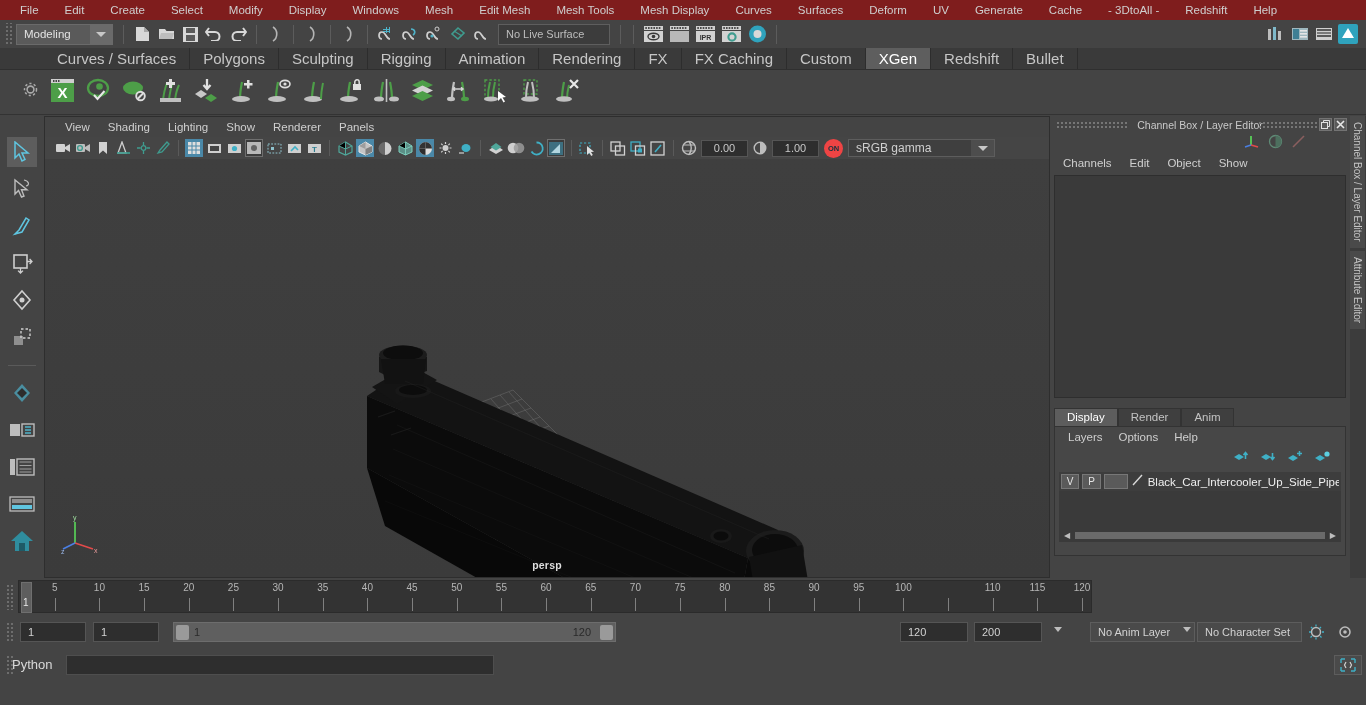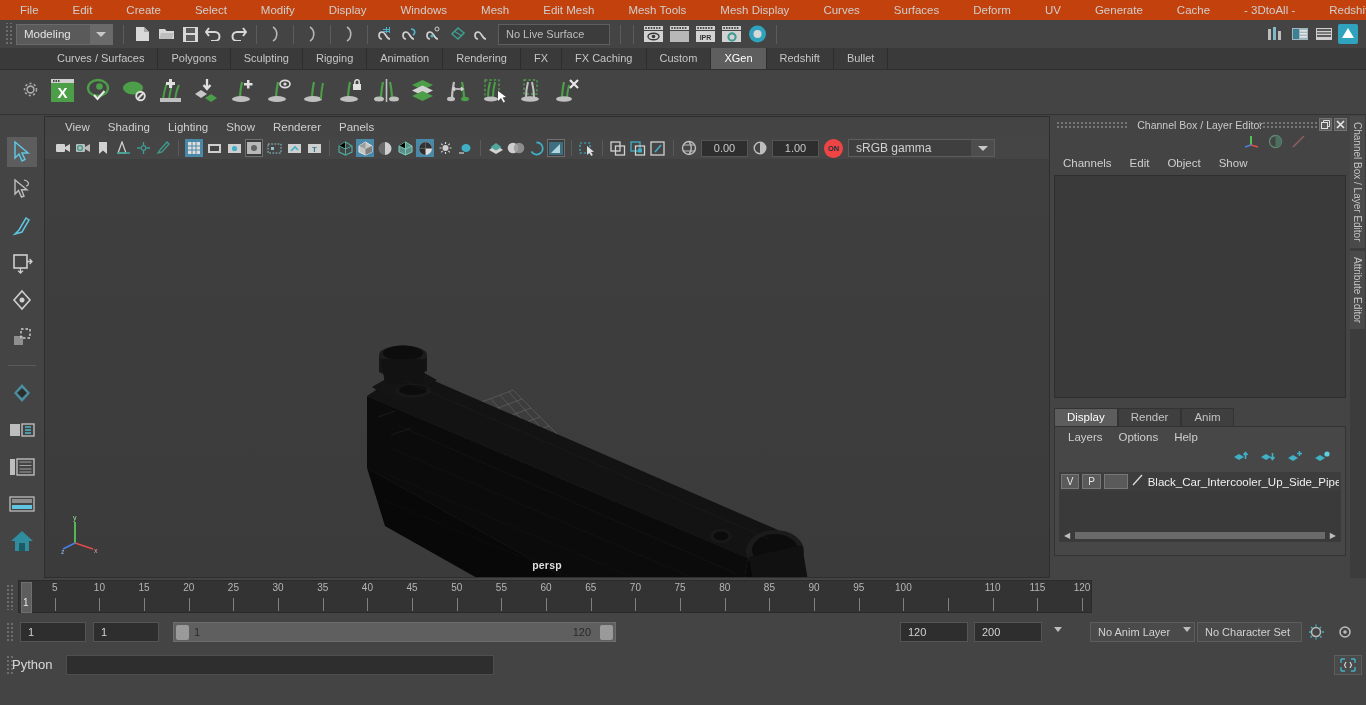--- a/index.html
+++ b/index.html
@@ -8,22 +8,22 @@
     width:1366px; height:705px; overflow:hidden;
     background:#444444;
     font-family:"Liberation Sans", sans-serif;
     color:#c8c8c8;
     -webkit-font-smoothing:antialiased;
   }
   .app{ position:relative; width:1366px; height:705px; }
 
   
   .menubar{
-    height:20px; background:#c2410c; display:flex; align-items:center;
-    padding-left:9px; gap:12px;
+    height:20px; background:#7f1d1d; display:flex; align-items:center;
+    padding-left:9px; gap:4px;
   }
   .menubar .mi{
     font-size:11.5px; color:#cfcfcf; padding:0 11px; line-height:20px;
     white-space:nowrap; cursor:default;
   }
 
   
   .statusbar{
     height:28px; background:#444444; display:flex; align-items:center;
     padding-left:4px; gap:0;
@@ -61,21 +61,21 @@
     width:24px;height:20px; margin:0 1px; display:flex;align-items:center;justify-content:center;
   }
 
   
   .shelfwrap{ background:#3a3a3a; }
   .shelftabs{
     height:22px; background:#3a3a3a; display:flex; align-items:flex-end;
     padding-left:44px; border-bottom:1px solid #2f2f2f;
   }
   .shelftab{
-    font-size:11px; color:#c6c6c6; padding:3px 13px 3px; height:21px;
+    font-size:15px; color:#c6c6c6; padding:3px 13px 3px; height:21px;
     line-height:15px; border-right:1px solid #2d2d2d; background:#3a3a3a;
     white-space:nowrap; cursor:default;
   }
   .shelftab.active{ background:#5e5e5e; color:#ffffff; border-right:1px solid #2d2d2d;}
   .shelfrow{
     height:40px; background:#444444; display:flex; align-items:center;
     padding-left:46px; gap:3px; position:relative;
   }
   .shelficon{ width:33px; height:33px; display:flex;align-items:center;justify-content:center; cursor:default;}
   .shelf-gear{

